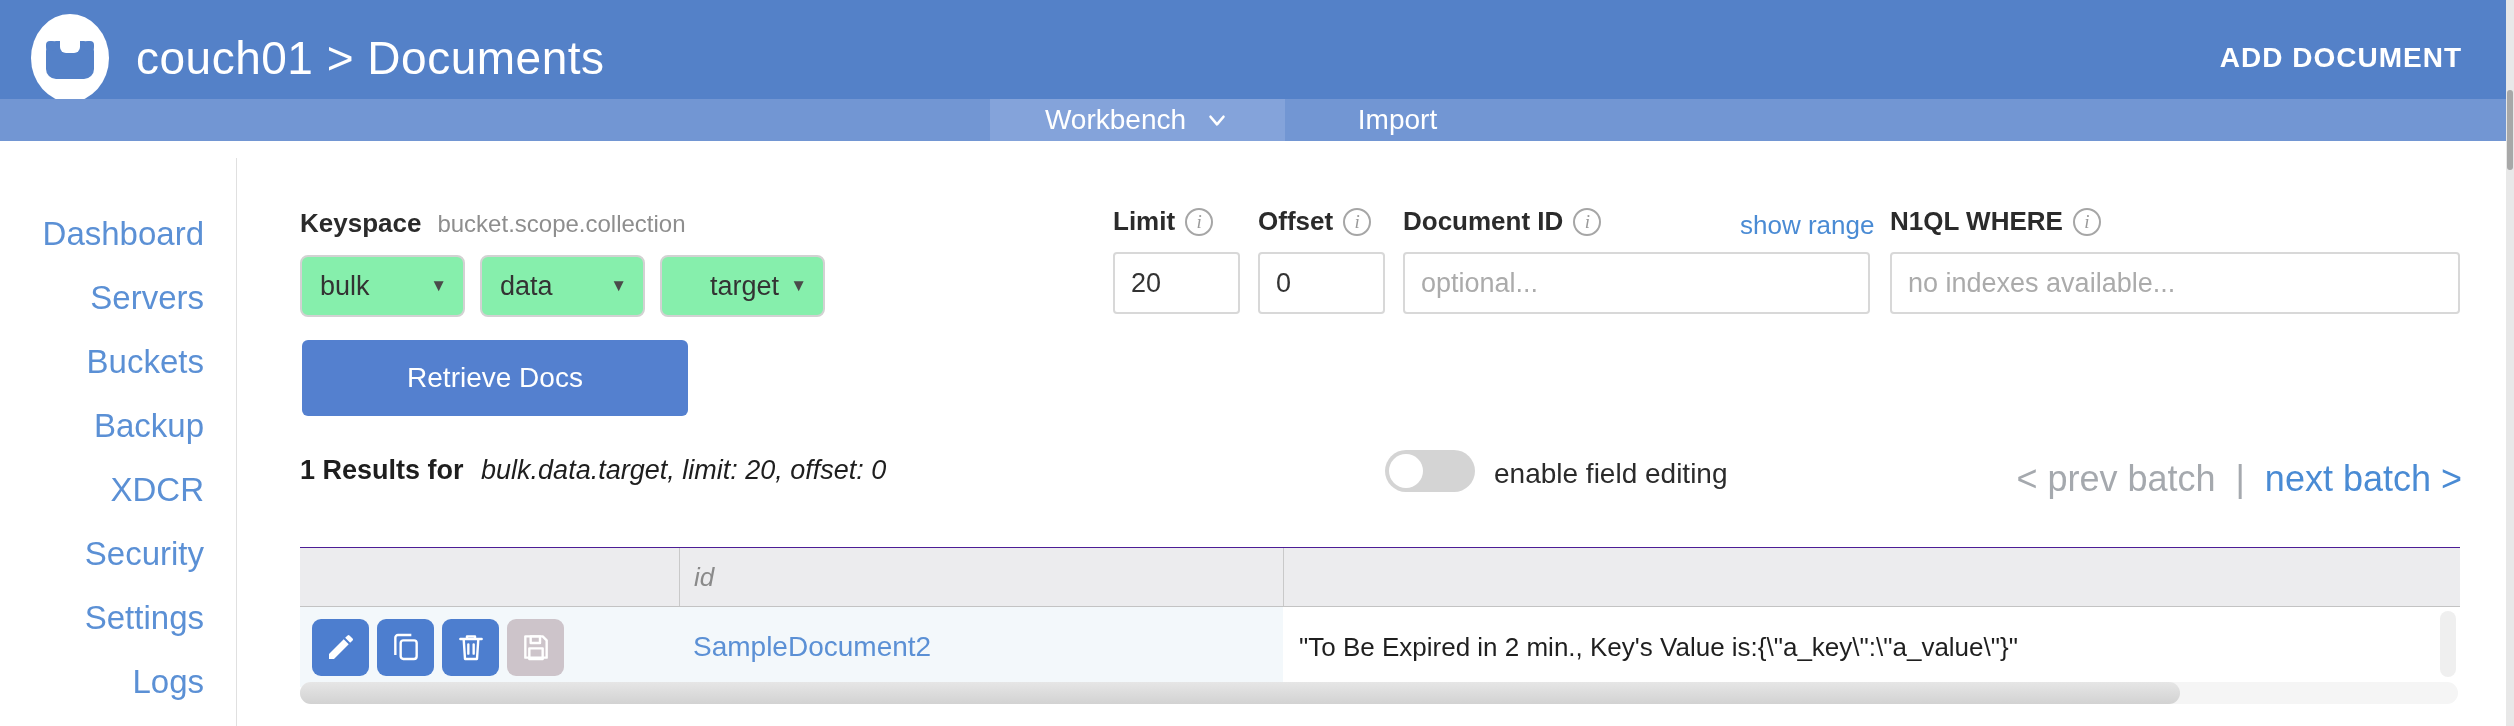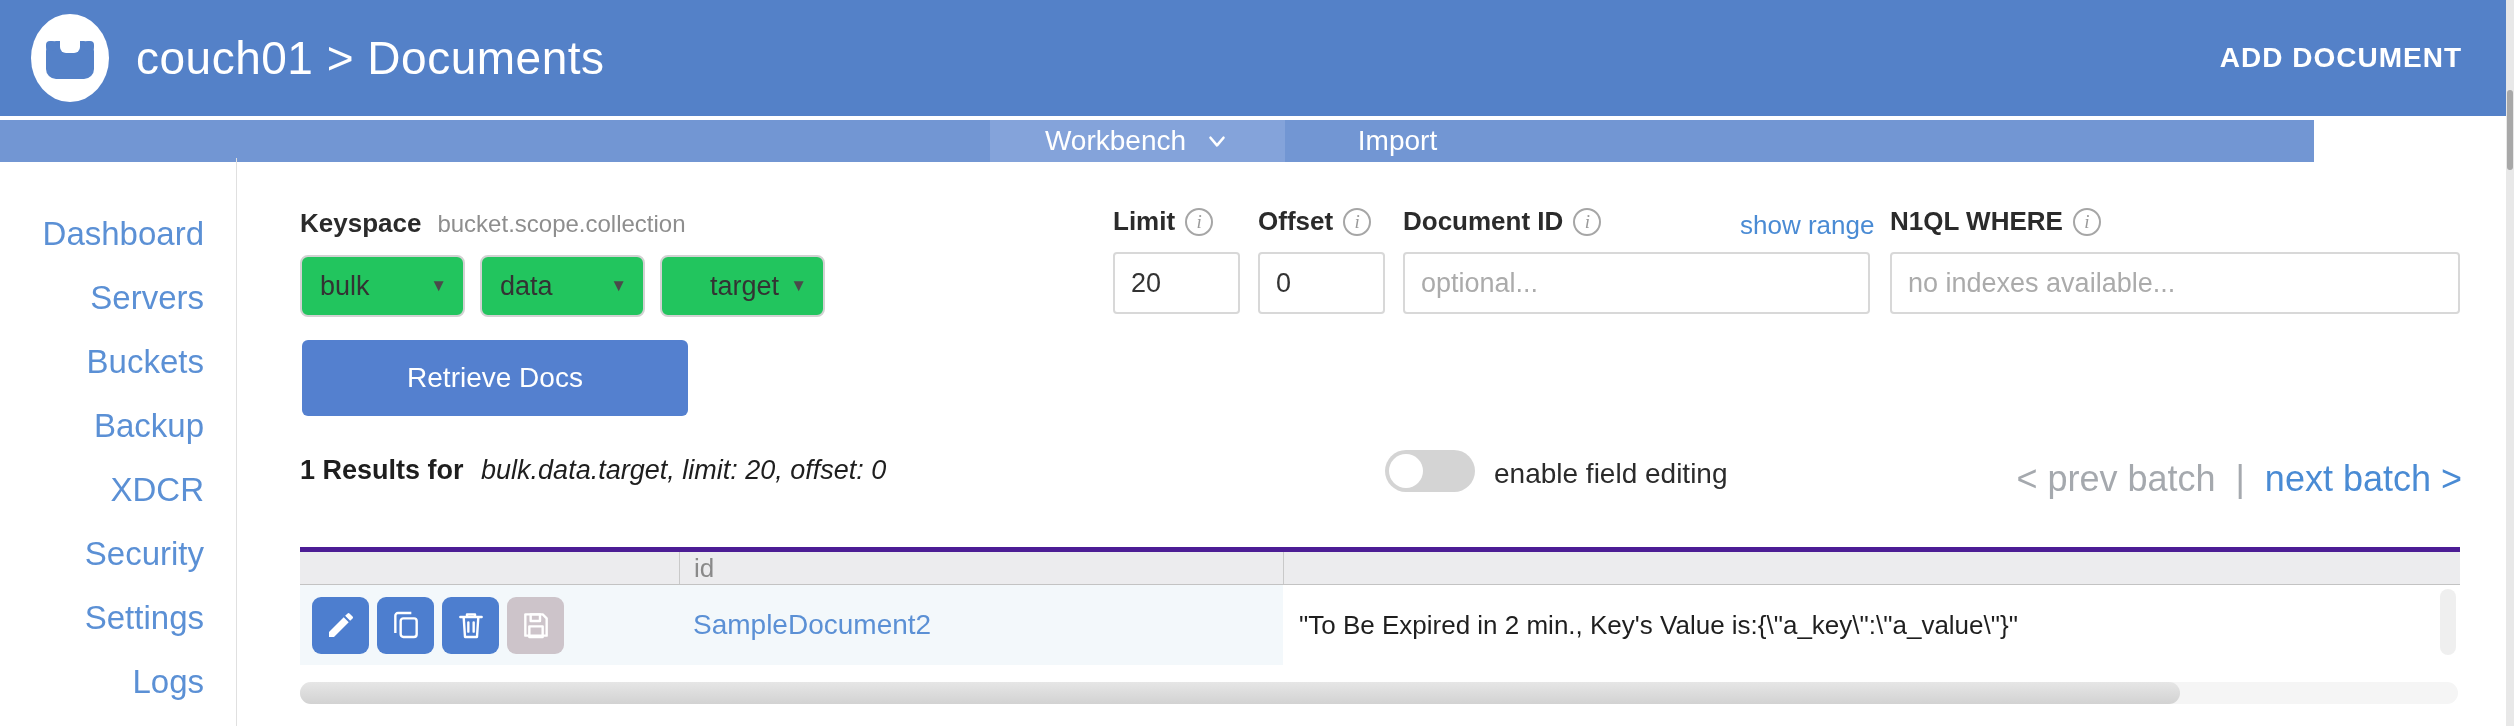--- a/index.html
+++ b/index.html
@@ -9,40 +9,40 @@
 
   
   .topbar { position:absolute; left:0; top:0; width:2514px; height:116px; background:#5481c8;
             display:flex; align-items:center; }
   .logo { margin-left:30px; width:80px; height:90px; flex:0 0 auto; }
   .app-title { color:#fff; font-size:46px; font-weight:400; margin-left:26px; letter-spacing:0.5px; }
   .topbar-spacer { flex:1; }
   .add-doc { color:#fff; font-size:28px; font-weight:700; letter-spacing:1px; margin-right:52px; cursor:pointer; }
 
   
-  .subnav { position:absolute; left:0; top:120px; width:2314px; height:42px; background:#7296d3; }
+  .subnav { position:absolute; left:0; top:99px; width:2514px; height:42px; background:#7296d3; }
   .subnav-tabs { position:absolute; left:990px; top:0; height:42px; display:flex; }
   .tab { height:42px; display:flex; align-items:center; justify-content:center; color:#fff; font-size:28px; cursor:pointer; }
   .tab.selected { width:295px; background:#84a3da; }
   .tab.plain { width:225px; }
   .chev { margin-left:18px; width:26px; height:26px; }
 
   
   .sidebar { position:absolute; left:0; top:158px; width:237px; height:568px; border-right:1px solid #e0e0e0;
              padding-top:44px; }
   .side-item { display:block; text-align:right; padding-right:32px; line-height:64px; font-size:33px;
                color:#5b90d5; cursor:pointer; white-space:nowrap; }
 
   
   .lbl { position:absolute; font-size:26px; font-weight:700; color:#2b2b2b; display:flex; align-items:center; gap:10px; white-space:nowrap; }
   .hint { font-weight:400; color:#8e8e8e; font-size:24px; margin-left:6px; }
   .info-icon { display:inline-flex; width:28px; height:28px; border:2px solid #a6a6a6; border-radius:50%;
                color:#9a9a9a; font-family:"Liberation Serif", serif; font-style:italic; font-weight:400;
                font-size:19px; align-items:center; justify-content:center; }
-  .selectbox { position:absolute; height:62px; border:2px solid #d2d2d2; border-radius:8px; background:#22c55e;
+  .selectbox { position:absolute; height:62px; border:2px solid #d2d2d2; border-radius:8px; background:#86efac;
                display:flex; align-items:center; padding:0 16px 0 18px; font-size:27px; color:#333; cursor:pointer; }
   .selectbox .caret { margin-left:auto; font-size:17px; color:#4a4a4a; }
   .inputbox { position:absolute; height:62px; border:2px solid #d8d8d8; border-radius:4px; background:#fff;
               font-size:27px; color:#333; padding:0 16px; font-family:"Liberation Sans", sans-serif; outline:none; }
   .inputbox::placeholder { color:#ababab; }
   .link { color:#4a8bd4; cursor:pointer; }
   .show-range { position:absolute; font-size:26px; }
   .retrieve-btn { position:absolute; left:302px; top:340px; width:386px; height:76px; background:#5480cf;
                   border:none; border-radius:6px; color:#fff; font-size:28px; font-family:"Liberation Sans", sans-serif;
                   cursor:pointer; }
@@ -55,21 +55,21 @@
             background:#d4d4d4; cursor:pointer; }
   .toggle .knob { position:absolute; left:4px; top:4px; width:34px; height:34px; border-radius:50%; background:#fff; }
   .toggle-label { position:absolute; left:1494px; top:458px; font-size:28px; color:#2b2b2b; white-space:nowrap; }
   .batch-nav { position:absolute; top:458px; right:52px; display:flex; gap:20px; font-size:36px; white-space:nowrap; }
   .batch-prev { color:#a5a9ae; cursor:default; }
   .batch-sep { color:#a5a9ae; }
   .batch-next { color:#4a8bd4; cursor:pointer; }
 
   
   .doc-table { position:absolute; left:300px; top:547px; width:2160px; }
-  .thead { display:flex; height:38px; background:#ececee; border-top:5px solid #4c1d95; border-bottom:1px solid #c3c3c3; }
+  .thead { display:flex; height:60px; background:#ececee; border-top:1px solid #4c1d95; border-bottom:1px solid #c3c3c3;font-style:italic; }
   .th { display:flex; align-items:center; font-size:26px; color:#8a8a8a; }
   .th.c1 { width:379px; }
   .th.c2 { width:604px; border-left:1px solid #c9c9c9; padding-left:14px; }
   .th.c3 { flex:1; border-left:1px solid #c9c9c9; }
   .trow { display:flex; height:80px; background:#f3f8fb; }
   .td { display:flex; align-items:center; }
   .td.c1 { width:379px; padding-left:12px; gap:8px; }
   .td.c2 { width:604px; padding-left:14px; }
   .td.c3 { flex:1; position:relative; background:#fff; padding-left:16px; font-size:26px; color:#1f1f1f; white-space:nowrap; overflow:hidden; }
   .doc-link { font-size:28px; color:#5b90d5; cursor:pointer; }

